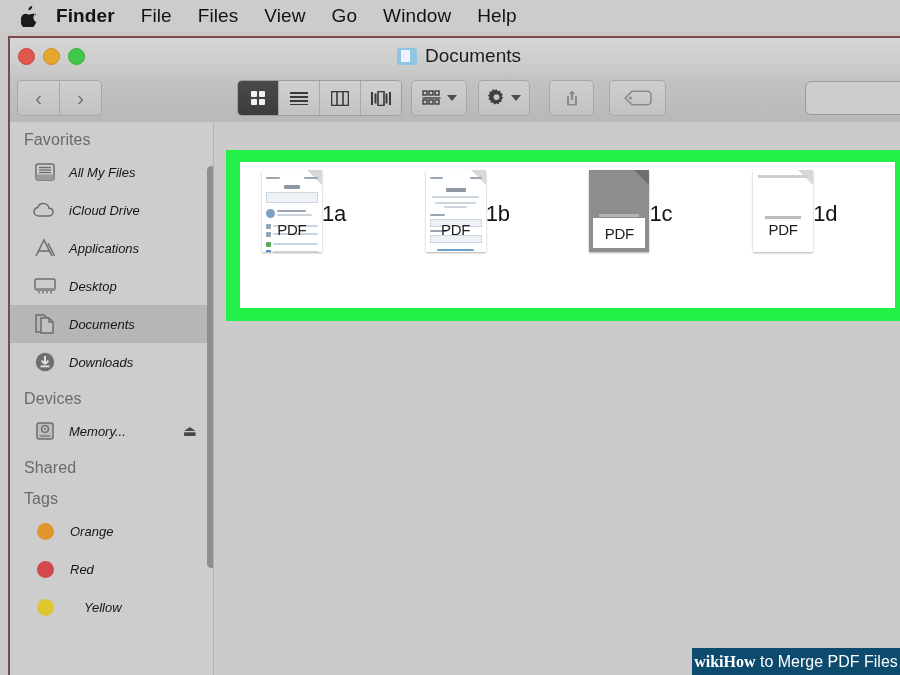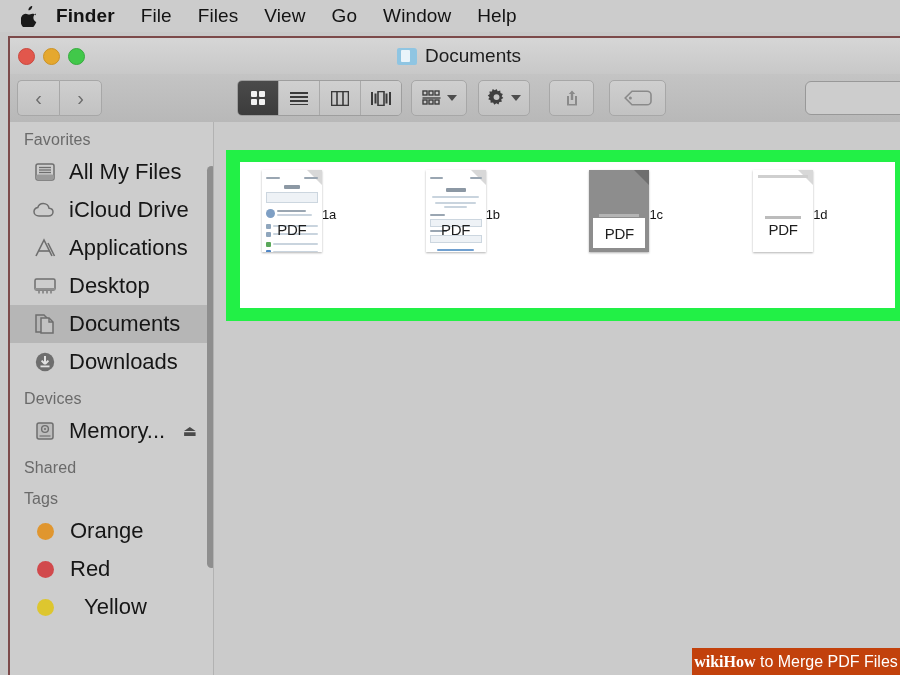--- a/index.html
+++ b/index.html
@@ -134,21 +134,21 @@
   }
   .sb-header {
     font-size: 16px; color: #6a6a6a; padding: 9px 0 4px 14px;
     letter-spacing: .1px;
   }
   .sb-item {
     height: 38px; display: flex; align-items: center;
     padding-left: 22px; gap: 11px; position: relative;
   }
   .sb-item.selected { background: #b6b6b6; }
-  .sb-label { font-size: 22px; color: #161616; white-space: nowrap; }
+  .sb-label { font-size: 13px; color: #161616; white-space: nowrap; font-style: italic; }
   .sb-icon { width: 26px; height: 24px; display: flex; align-items: center; justify-content: center; flex: none; }
   .eject { position: absolute; right: 16px; color: #4a4a4a; font-size: 15px; }
 
   .tagdot { width: 17px; height: 17px; border-radius: 50%; flex: none; margin-left: 5px; }
 
   .sb-scroll {
     position: absolute; left: 197px; top: 44px;
     width: 9px; height: 402px;
     background: #8e8e8e; border-radius: 5px;
   }
@@ -173,21 +173,21 @@
     background: #ffffff;
   }
 
   .filerow {
     position: absolute; left: 14px; top: 12px;
     width: 655px; height: 146px;
     display: flex; align-items: flex-start; justify-content: space-around;
     padding-top: 8px; box-sizing: border-box;
   }
   .fileitem { width: 120px; display: flex; align-items: center; }
-  .filename { font-size: 13px; color: #141414; margin-top: 6px; }
+  .filename { font-size: 22px; color: #141414; margin-top: 6px; }
 
   
   .doc {
     width: 60px; height: 82px; position: relative;
     background: #ffffff;
     box-shadow: 0 1px 2px rgba(0,0,0,.30);
     overflow: hidden;
   }
   .doc .fold {
     position: absolute; right: 0; top: 0;
@@ -230,21 +230,21 @@
   }
   .doc.plain .tophdr {
     position: absolute; left: 5px; right: 5px; top: 5px; height: 3px;
     background: #cfcfcf;
   }
 
   
   .watermark {
     position: absolute; left: 692px; top: 648px;
     width: 208px; height: 27px;
-    background: #c2410c;
+    background: #0c4a6e;
     display: flex; align-items: center; justify-content: center;
     gap: 0px;
   }
   .wm-text { font-size: 16px; color: #ffffff; white-space: nowrap; }
   .wm-text .wiki { font-family: "Liberation Serif", serif; font-weight: bold; }
   .wm-text .how  { font-family: "Liberation Serif", serif; font-weight: bold; }
 
   svg { display: block; }
 </style>
 </head>

